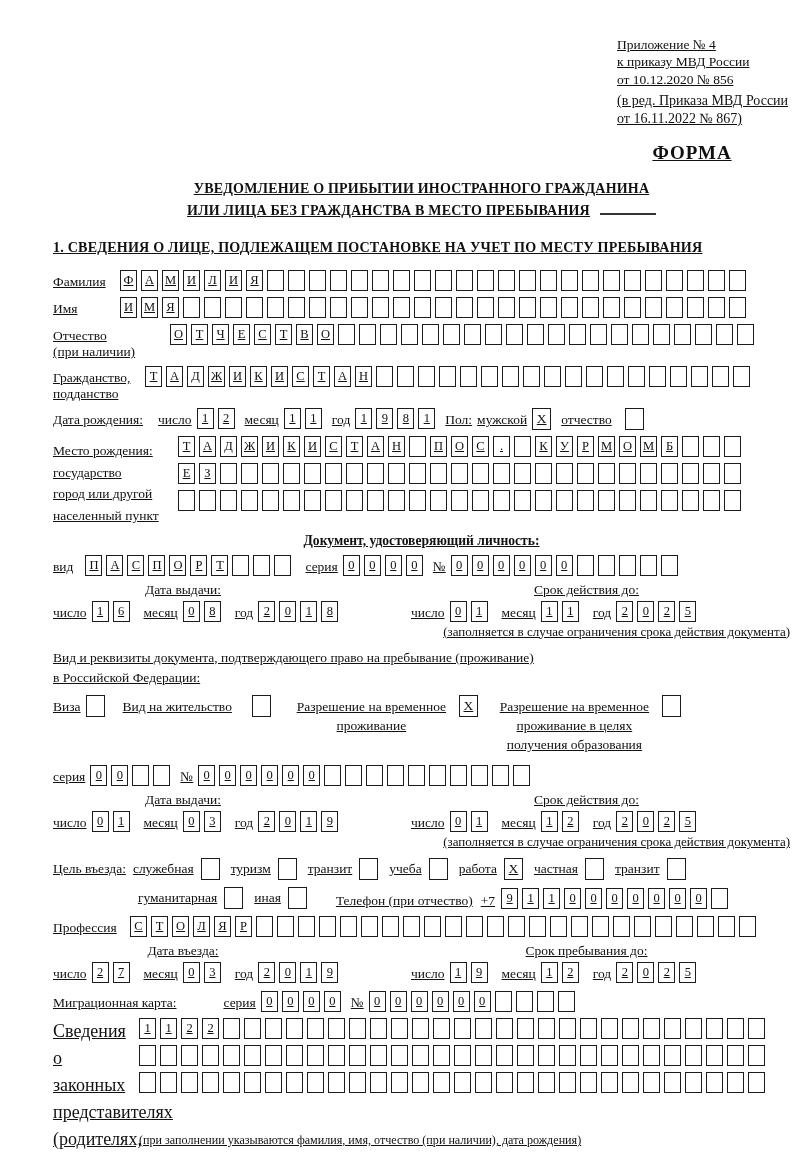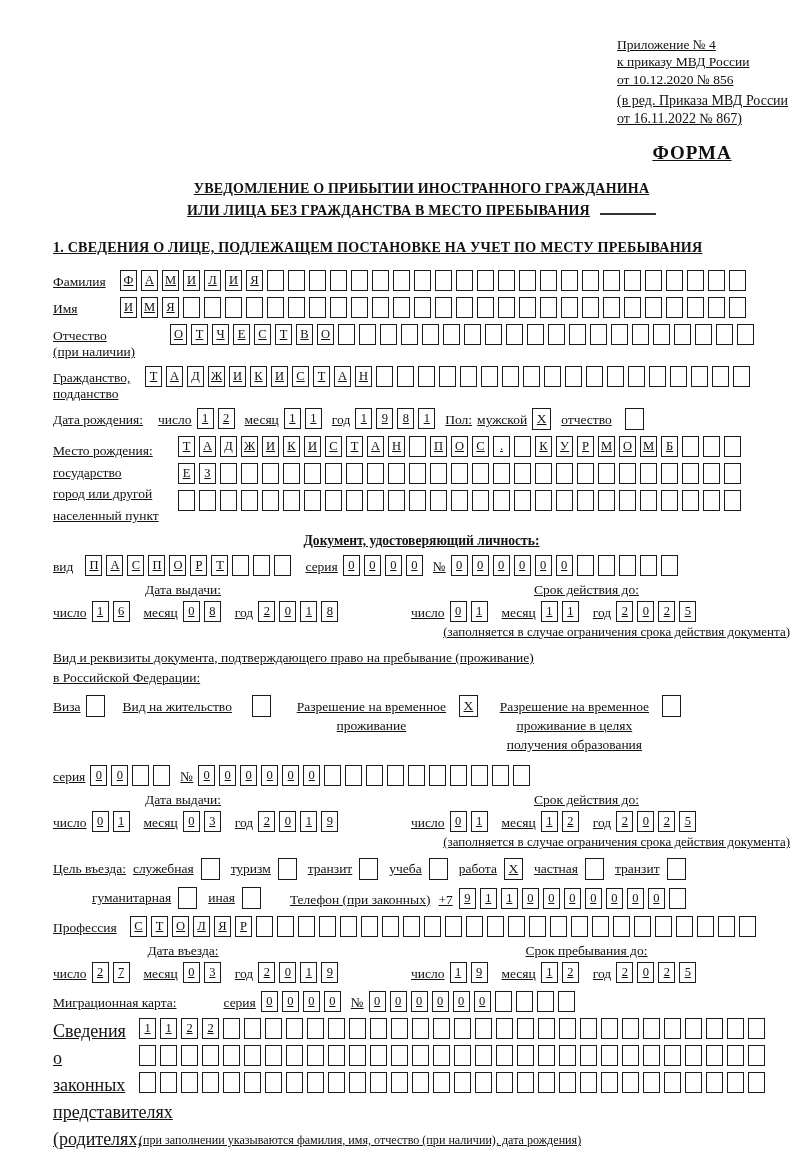--- a/index.html
+++ b/index.html
@@ -589,30 +589,30 @@
     <span class="pitem">
       <span>частная</span>
       <span class="checkbox"></span>
     </span>
     <span class="pitem" style="margin-right:11px;">
       <span>транзит</span>
       <span class="checkbox"></span>
     </span>
   </div>
 
-  <div class="purp" style="margin-left:39px;">
+  <div class="purp" style="margin-left:85px;align-items:flex-end;">
     <span class="pitem">
       <span>гуманитарная</span>
       <span class="checkbox"></span>
     </span>
     <span class="pitem">
       <span>иная</span>
       <span class="checkbox"></span>
     </span>
-    <span class="phone-label">Телефон (при законных)</span>
+    <span class="phone-label">Телефон (при отчество)</span>
     <span class="prefix">+7</span>
     <span class="boxes">
         <span class="cell">9</span>
         <span class="cell">1</span>
         <span class="cell">1</span>
         <span class="cell">0</span>
         <span class="cell">0</span>
         <span class="cell">0</span>
         <span class="cell">0</span>
         <span class="cell">0</span>

